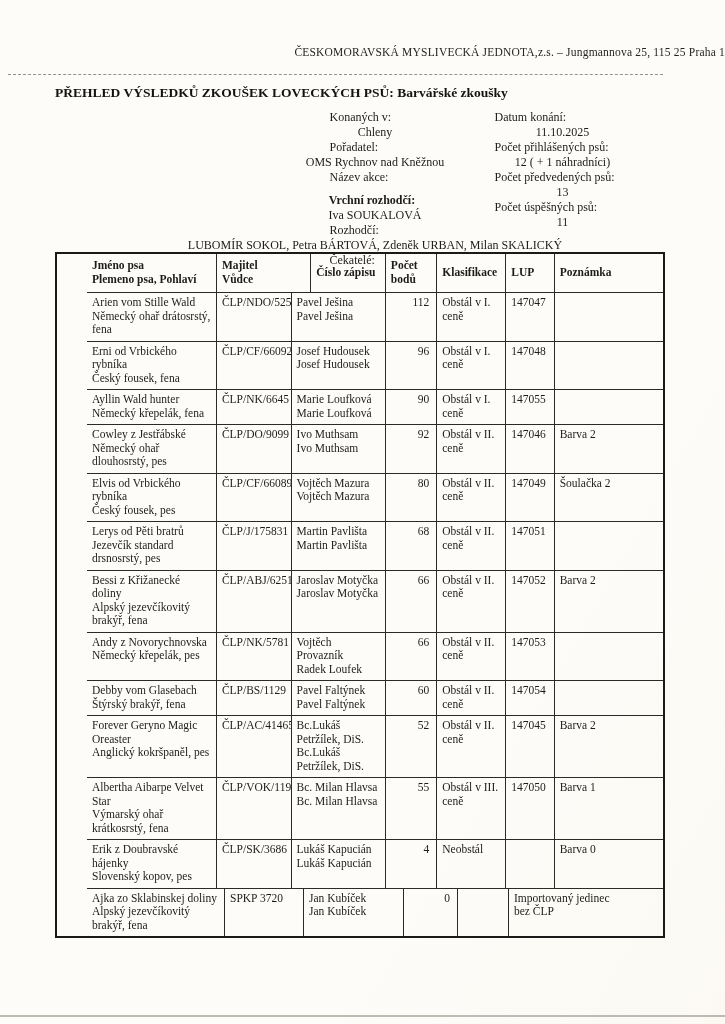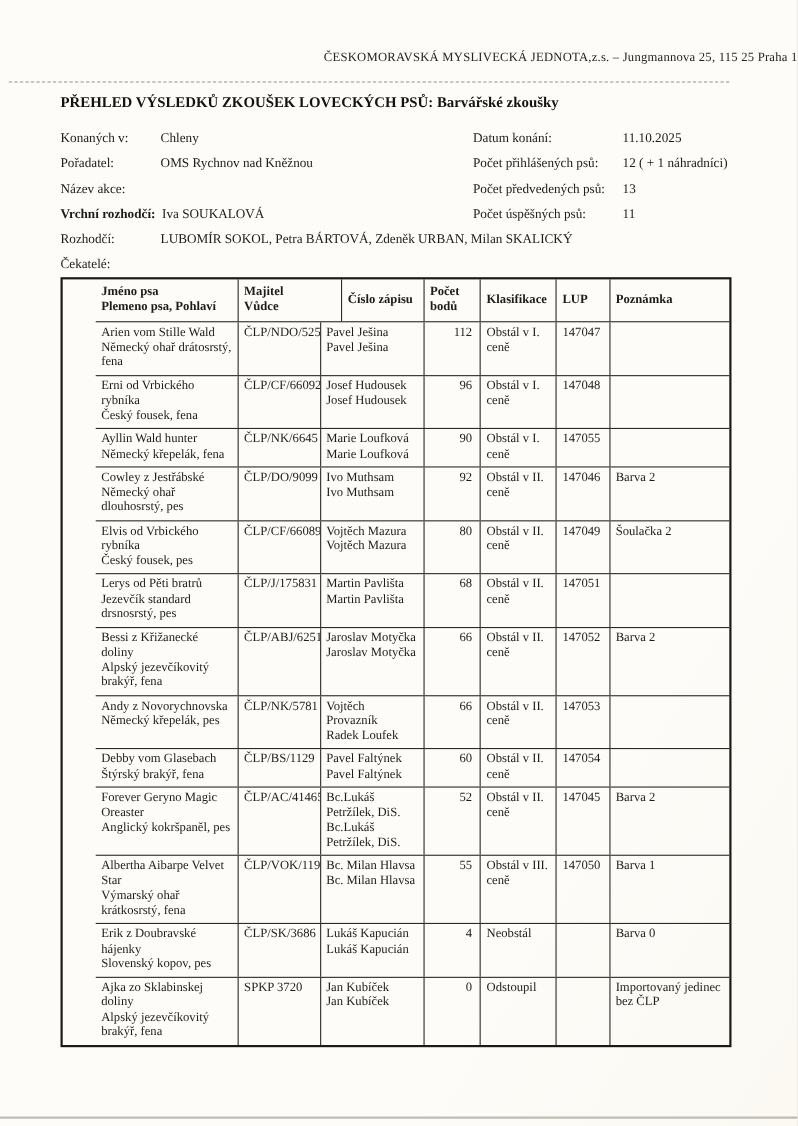--- a/index.html
+++ b/index.html
@@ -31,21 +31,21 @@
   .doc-title {
     position: absolute; top: 85px; left: 55px; right: 30px;
     font-size: 13.5px; font-weight: bold;
     color: #14130f;
   }
   
   .meta {
     position: absolute; top: 110px; left: 55px; width: 640px;
     font-size: 12px;
   }
-  .meta-row { display: flex; min-height: 23px; align-items: flex-end; }
+  .meta-row { display: flex; min-height: 23px; align-items: center; flex-direction: column; }
   .meta-label { min-width: 85px; padding-right: 6px; }
   .meta-label.bold { font-weight: bold; }
   .meta-value { flex: 1; }
   .meta-right {
     position: absolute; top: 0; left: 375px; width: 265px;
   }
   .meta-right .meta-label { min-width: 130px; }
   
   .tbl {
     position: absolute; top: 252px; left: 55px; width: 610px;
@@ -376,21 +376,20 @@
     <div class="td c-name">
       <div>Ajka zo Sklabinskej doliny</div>
       <div>Alpský jezevčíkovitý brakýř, fena</div>
     </div>
     <div class="td c-reg">SPKP 3720</div>
     <div class="td c-owner">
       <div>Jan Kubíček</div>
       <div>Jan Kubíček</div>
     </div>
     <div class="td c-points">0</div>
-    <div class="td c-class">Odstoupil</div>
     <div class="td c-lup"></div>
     <div class="td c-note">Importovaný jedinec bez ČLP</div>
   </div>
 </div>
   </div>
 
   <div class="scan-edge-bottom"></div>
 </div>
 
 </body></html>

